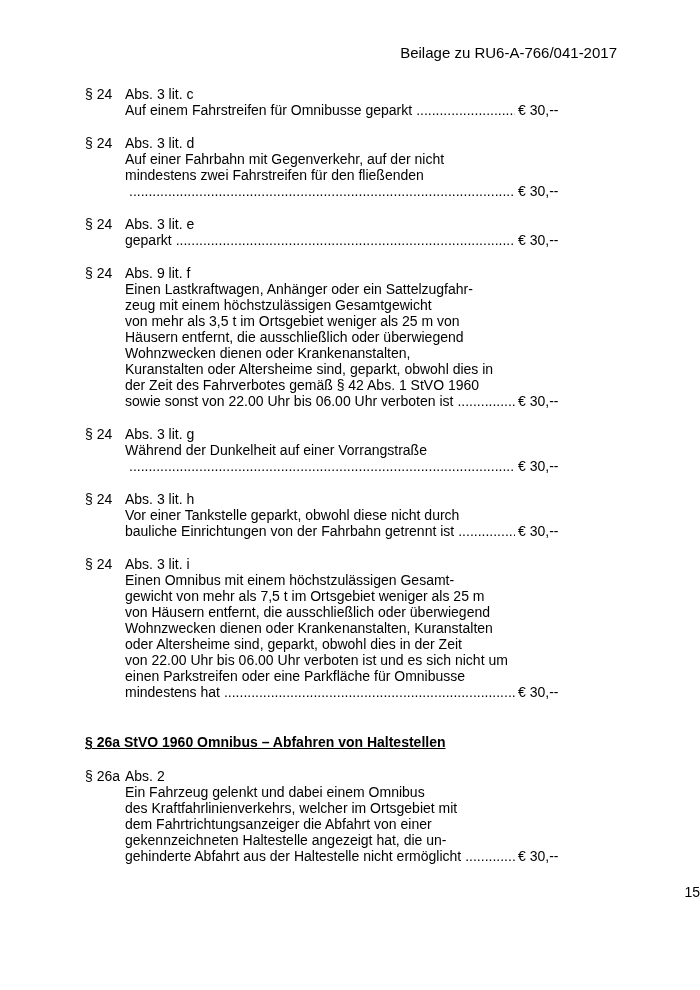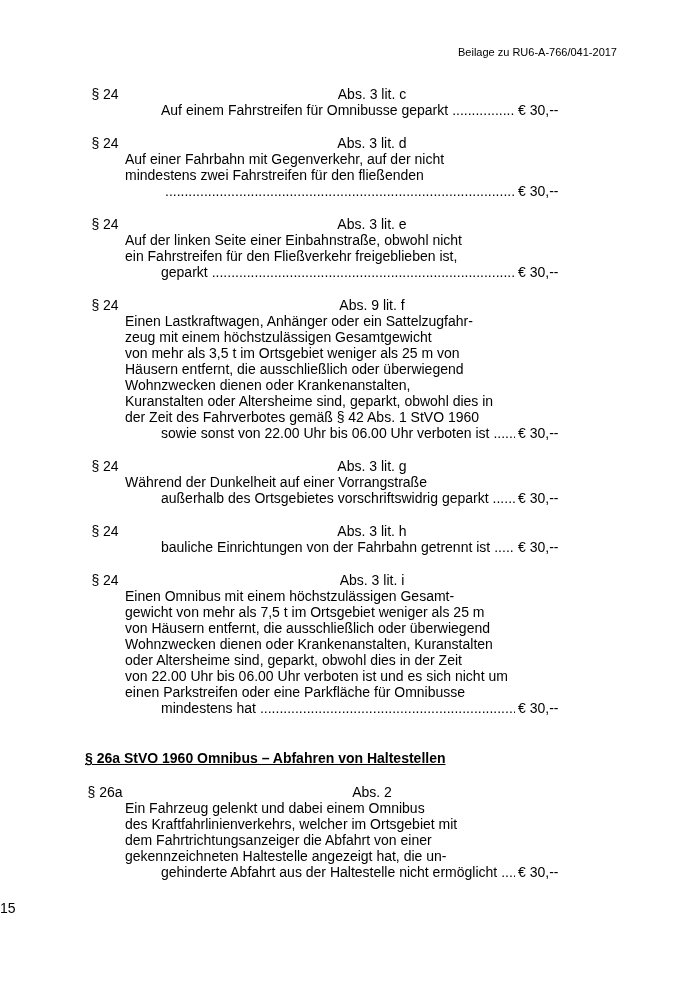--- a/index.html
+++ b/index.html
@@ -12,34 +12,34 @@
     color: #000000;
     font-family: "Liberation Sans", "DejaVu Sans", sans-serif;
     font-size: 14px;
     line-height: 16px;
     padding-top: 45px;
     overflow: hidden;
   }
   .doc-header {
     margin: 0 83px 26px 0;
     text-align: right;
-    font-size: 11px;
+    font-size: 15px;
     line-height: 15px;
   }
   .content {
     margin-left: 85px;
     width: 490px;
   }
   .entry { margin-bottom: 17px; }
-  .head-row { display: flex; text-align: center; }
+  .head-row { display: flex; }
   .ref { flex: 0 0 40px; }
-  .clause { flex: 1; margin-left: 44px; }
+  .clause { flex: 1; }
   .body { margin-left: 40px; }
   .pre-lines { white-space: pre-line; }
-  .price-row { display: flex; align-items: flex-start; margin-left: 36px; }
+  .price-row { display: flex; align-items: flex-start; }
   .last-line { white-space: nowrap; flex: 0 0 auto; }
   .leader {
     flex: 1 1 auto;
     overflow: hidden;
     white-space: nowrap;
     margin: 0 3px 0 4px;
     min-width: 0;
   }
   .leader::after {
     content: "..........................................................................................................................................................";
@@ -48,21 +48,21 @@
   .section-heading {
     margin-top: 34px;
     margin-bottom: 17px;
     font-size: 14px;
     line-height: 17px;
     font-weight: bold;
     text-decoration: underline;
   }
   .page-footer {
     margin-top: 20px;
-    text-align: left;
+    text-align: right;
     width: 700px;
   }
 </style>
 </head>
 <body>
 
 <div class="page">
 
   <div class="doc-header">Beilage zu RU6-A-766/041-2017</div>
 
@@ -97,22 +97,20 @@
         </div>
       </div>
     </div>
 
     <div class="entry">
       <div class="head-row">
         <span class="ref">§ 24</span>
         <span class="clause">Abs. 3 lit. e</span>
       </div>
       <div class="body">
-        <div class="pre-lines">Auf der linken Seite einer Einbahnstraße, obwohl nicht
-ein Fahrstreifen für den Fließverkehr freigeblieben ist,</div>
         <div class="price-row">
           <span class="last-line">geparkt</span>
           <span class="leader"></span>
           <span class="amount">€ 30,--</span>
         </div>
       </div>
     </div>
 
     <div class="entry">
       <div class="head-row">
@@ -136,33 +134,33 @@
     </div>
 
     <div class="entry">
       <div class="head-row">
         <span class="ref">§ 24</span>
         <span class="clause">Abs. 3 lit. g</span>
       </div>
       <div class="body">
         <div class="pre-lines">Während der Dunkelheit auf einer Vorrangstraße</div>
         <div class="price-row">
-          <span class="last-line">außerhalb des Ortsgebietes vorschriftswidrig geparkt</span>
           <span class="leader"></span>
           <span class="amount">€ 30,--</span>
         </div>
       </div>
     </div>
 
     <div class="entry">
       <div class="head-row">
         <span class="ref">§ 24</span>
         <span class="clause">Abs. 3 lit. h</span>
       </div>
       <div class="body">
+        <div class="pre-lines">Vor einer Tankstelle geparkt, obwohl diese nicht durch</div>
         <div class="price-row">
           <span class="last-line">bauliche Einrichtungen von der Fahrbahn getrennt ist</span>
           <span class="leader"></span>
           <span class="amount">€ 30,--</span>
         </div>
       </div>
     </div>
 
     <div class="entry">
       <div class="head-row">

